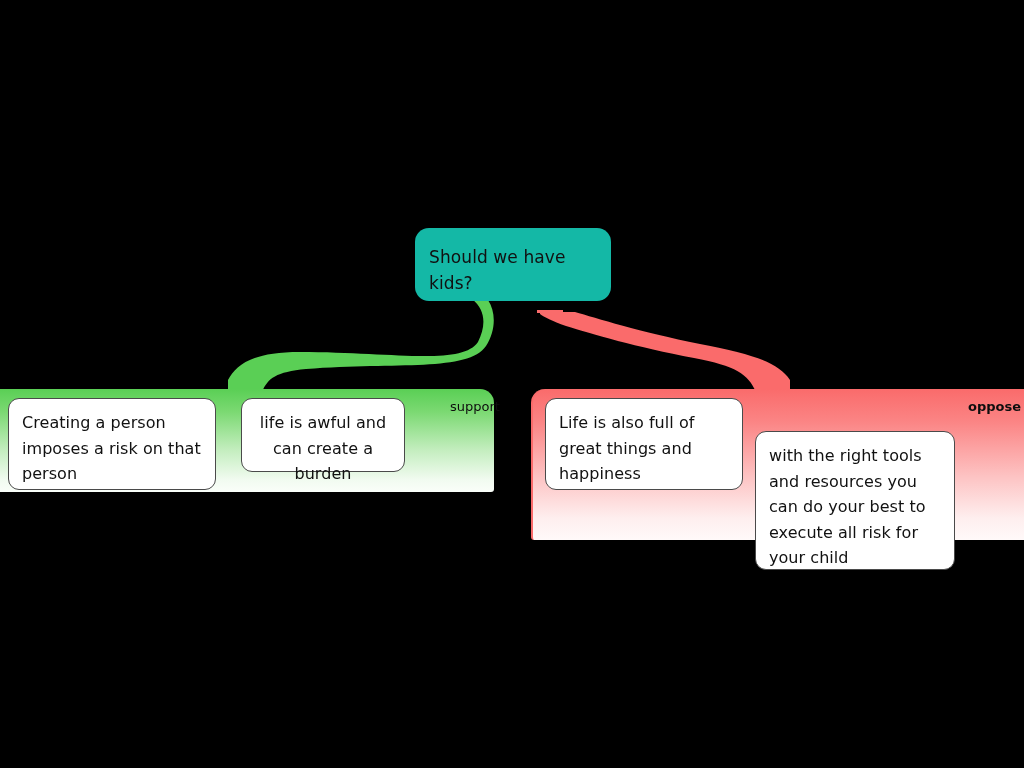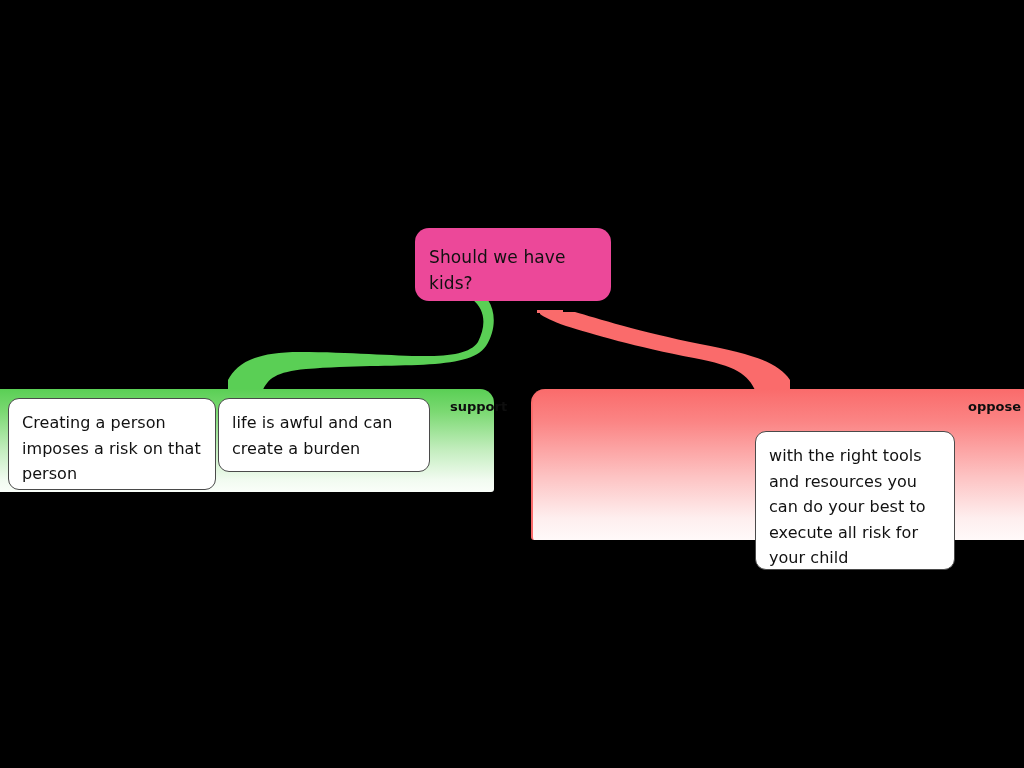--- a/index.html
+++ b/index.html
@@ -33,21 +33,21 @@
     pointer-events: none;
   }
 
   
   .root-node {
     position: absolute;
     left: 415px;
     top: 228px;
     width: 196px;
     height: 73px;
-    background: #ec4899;
+    background: #14b8a6;
     border-radius: 14px;
     box-sizing: border-box;
     padding: 16px 14px 0 14px;
   }
   .root-node .root-text {
     font-size: 17px;
     line-height: 26px;
     color: #111111;
     letter-spacing: 0.1px;
     display: block;
@@ -76,42 +76,42 @@
     border-left: 2px solid #FA6B6B;
   }
 
   .panel-label {
     position: absolute;
     font-size: 13px;
     line-height: 15px;
     color: #0e0e0e;
     white-space: nowrap;
   }
-  .label-support { left: 450px; top: 399px; font-weight: bold; }
+  .label-support { left: 450px; top: 399px; }
   .label-oppose  { left: 968px; top: 399px; font-weight: bold; }
 
   
   .card {
     position: absolute;
     background: #ffffff;
     border: 1.4px solid #4a4a4a;
     border-radius: 11px;
     box-sizing: border-box;
     padding: 11px 13px 0 13px;
   }
   .card-text {
     display: block;
     font-size: 16px;
     line-height: 25.5px;
     color: #111111;
     letter-spacing: 0.05px;
   }
 
   .card-s1 { left: 8px;   top: 398px; width: 208px; height: 92px; }
-  .card-s2 { left: 218px; top: 398px; width: 212px; height: 74px; }
+  .card-s2 { left: 241px; top: 398px; width: 164px; height: 74px; text-align: center; }
   .card-o1 { left: 545px; top: 398px; width: 198px; height: 92px; }
   .card-o2 { left: 755px; top: 399px; width: 200px; height: 139px; margin-top: 32px; }
 </style>
 </head>
 <body>
 
 <div id="canvas">
 
   <svg id="connectors" viewBox="0 0 1024 768" width="1024" height="768" xmlns="http://www.w3.org/2000/svg">
 
@@ -146,20 +146,23 @@
   <div class="panel panel-oppose"></div>
   <span class="panel-label label-oppose">oppose</span>
 
   <div class="card card-s1">
     <span class="card-text">Creating a person imposes a risk on that person</span>
   </div>
   <div class="card card-s2">
     <span class="card-text">life is awful and can create a burden</span>
   </div>
 
+  <div class="card card-o1">
+    <span class="card-text">Life is also full of great things and happiness</span>
+  </div>
   <div class="card card-o2">
     <span class="card-text">with the right tools and resources you can do your best to execute all risk for your child</span>
   </div>
 
   <div class="root-node">
     <span class="root-text">Should we have kids?</span>
   </div>
 
 </div>
 

